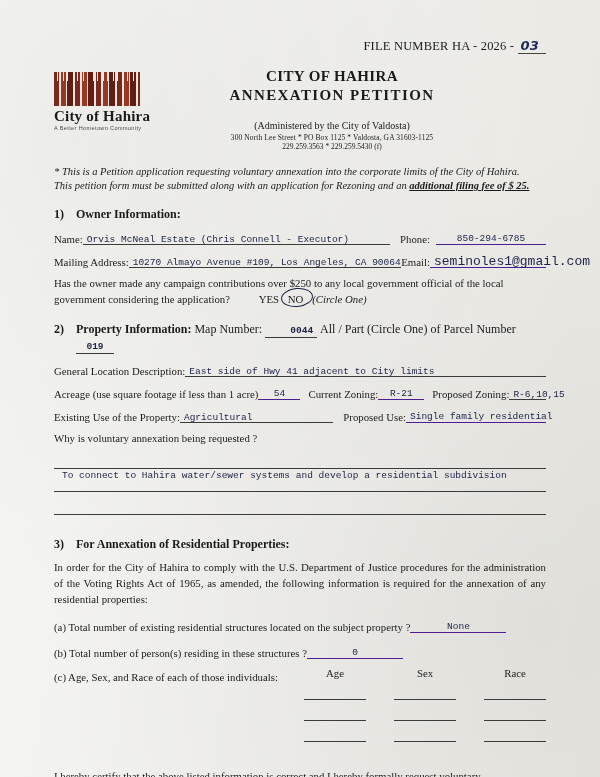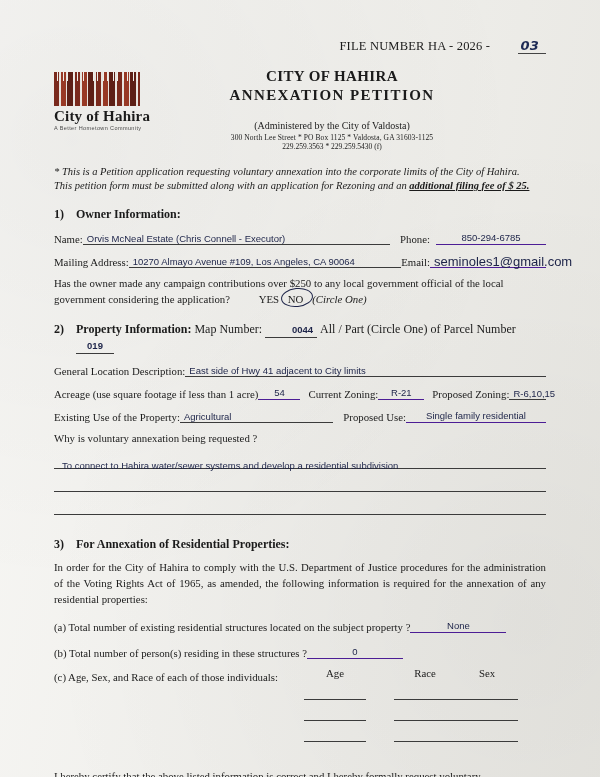--- a/index.html
+++ b/index.html
@@ -43,21 +43,20 @@
     margin-bottom: 14px;
   }
   .filenum .hand {
     font-family: "DejaVu Sans", sans-serif;
     font-size: 13px;
     font-weight: bold;
     font-style: italic;
     color: #1d2a55;
     border-bottom: 1px solid #444;
     padding: 0 7px 0 3px;
-    margin-left: 24px;
   }
   .header {
     display: flex;
     align-items: flex-start;
     margin-bottom: 12px;
   }
   .logo {
     width: 104px;
     flex: 0 0 104px;
     padding-top: 4px;
@@ -158,21 +157,21 @@
   }
   .lbl { flex: 0 0 auto; }
   .fill {
     border-bottom: 1px solid #3b3b3b;
     flex: 1 1 auto;
     min-width: 10px;
     height: 13px;
     position: relative;
   }
   .hand {
-    font-family: Liberation Sans, sans-serif;
+    font-family: Liberation Mono, monospace;
     font-size: 9.5px;
     color: #1c2348;
     padding: 0 4px;
     display: inline-block;
   }
   .fill .hand {
     position: relative;
     top: 1px;
   }
   .fillw {
@@ -200,21 +199,21 @@
     border-radius: 50%;
     transform: rotate(-6deg);
   }
   .blankline {
     border-bottom: 1px solid #3b3b3b;
     height: 15px;
     margin-top: 7px;
   }
   .blankline .hand {
     position: relative;
-    top: 2px;
+    top: 11px;
     left: 4px;
   }
   .sect3 {
     margin-top: 22px;
   }
   .sect3 .para {
     text-align: justify;
   }
   .qrow {
     font-size: 10.8px;
@@ -379,32 +378,32 @@
           <span style="flex:1"></span>
         </div>
 
         <div class="agetable" style="margin-top:-16px;margin-left:250px">
           <div class="col">
             <div class="colhead">Age</div>
             <div class="dash"></div>
             <div class="dash"></div>
             <div class="dash"></div>
           </div>
+          <div class="col">
+            <div class="colhead">Sex</div>
+            <div class="dash"></div>
+            <div class="dash"></div>
+            <div class="dash"></div>
+          </div>
           <div class="col" style="margin-right:0">
             <div class="colhead">Race</div>
             <div class="dash"></div>
             <div class="dash"></div>
             <div class="dash"></div>
           </div>
-          <div class="col">
-            <div class="colhead">Sex</div>
-            <div class="dash"></div>
-            <div class="dash"></div>
-            <div class="dash"></div>
-          </div>
         </div>
       </div>
     </div>
 
     <div class="certify">
       <div>I hereby certify that the above listed information is correct and I hereby formally request voluntary</div>
 
     </div>
 
   </div>

